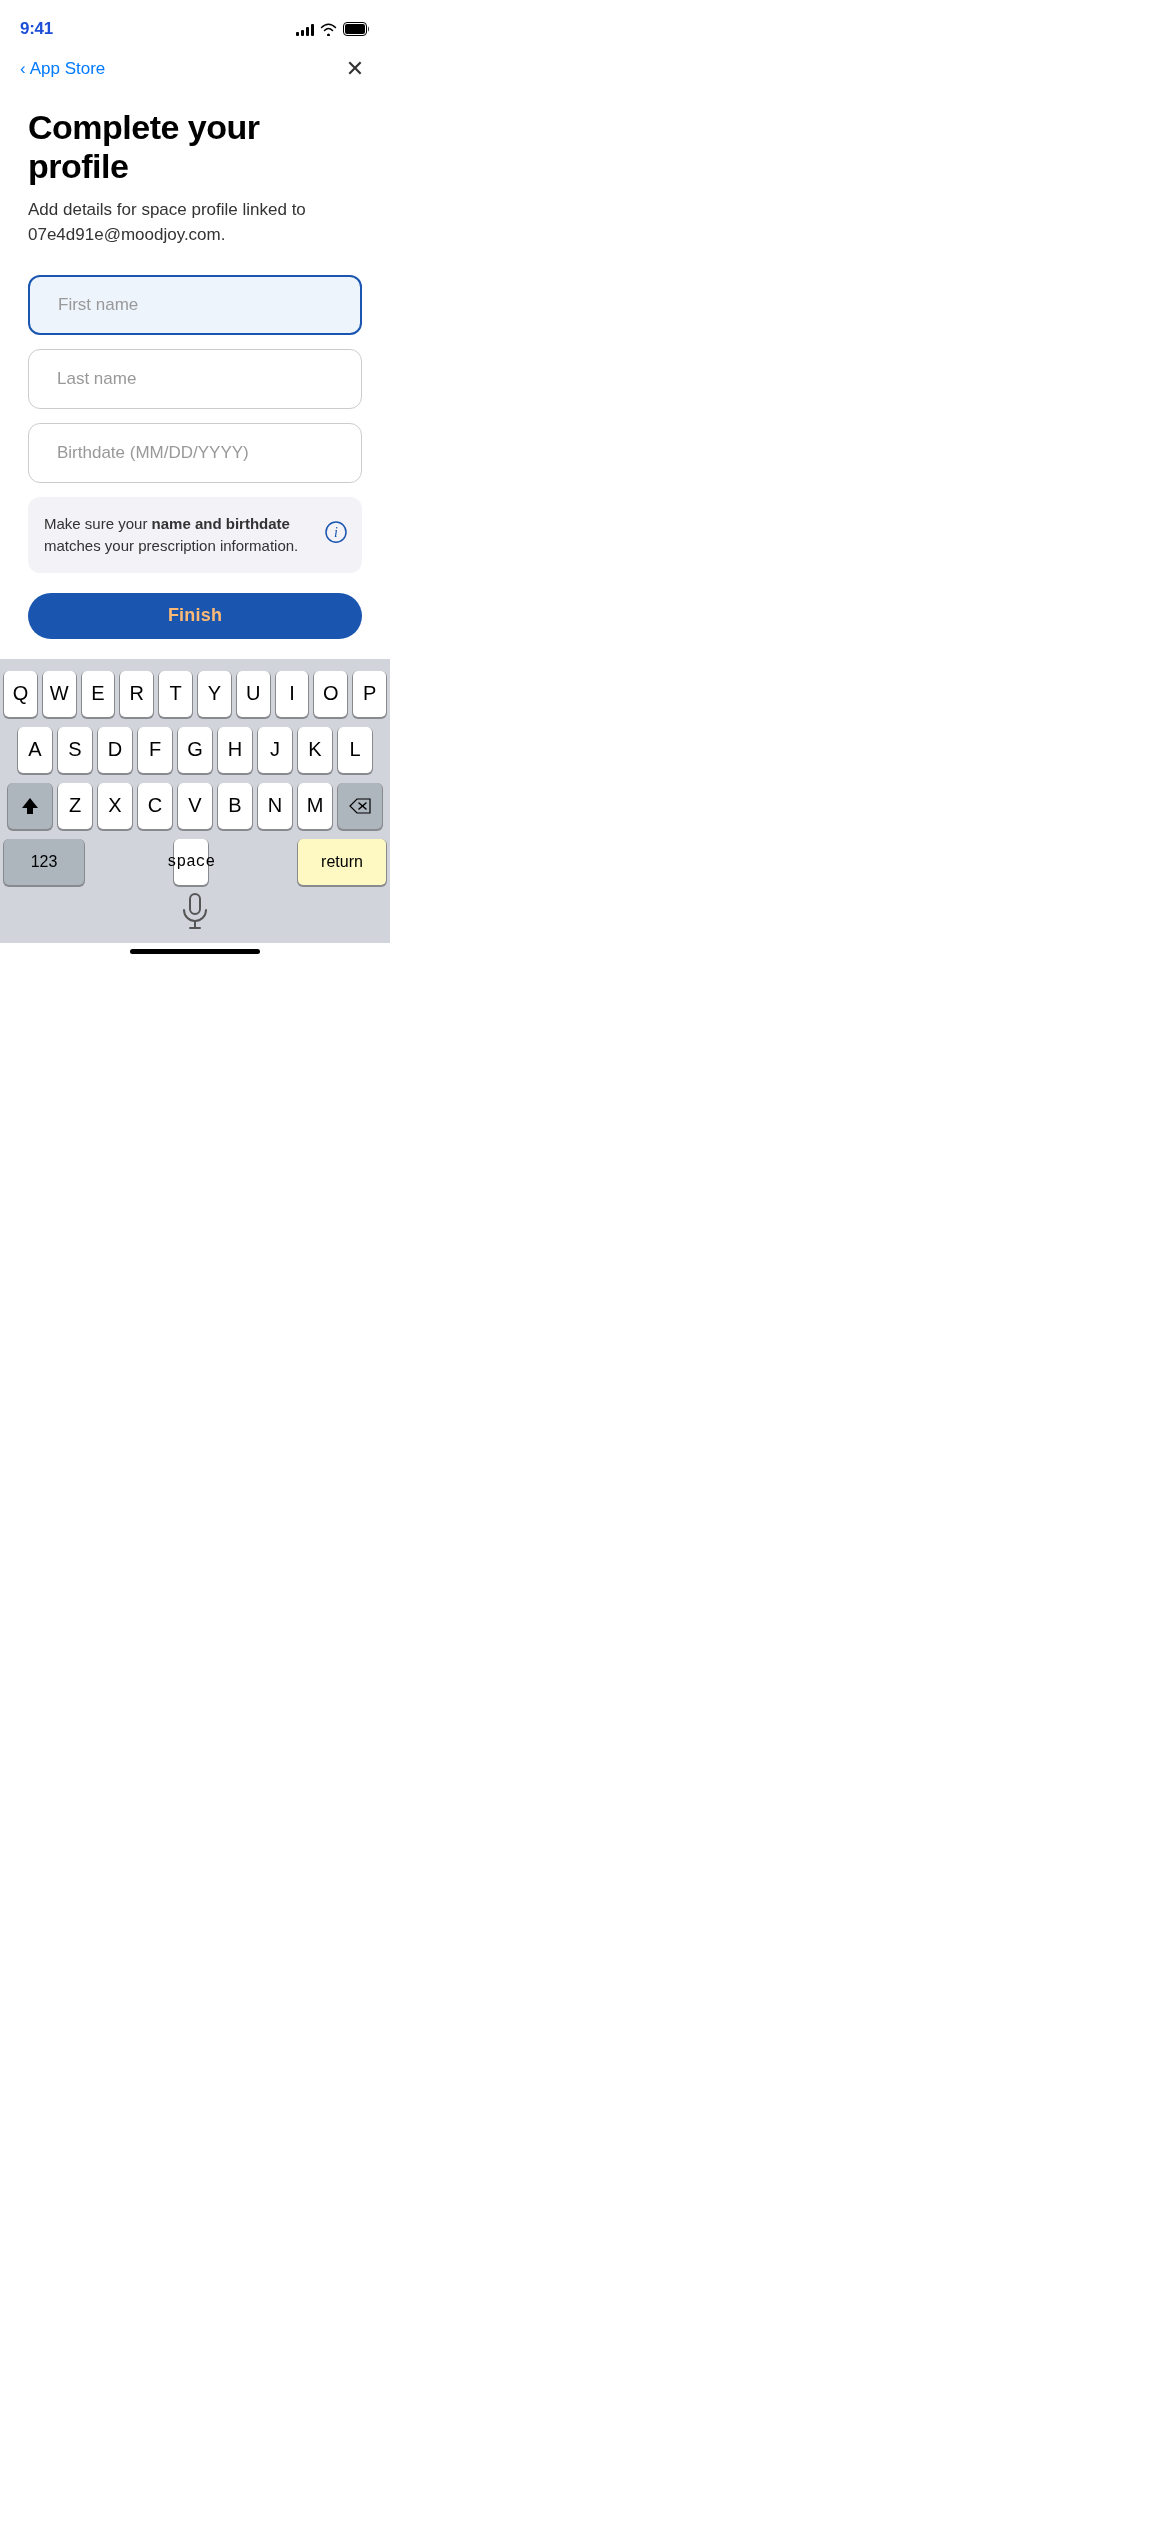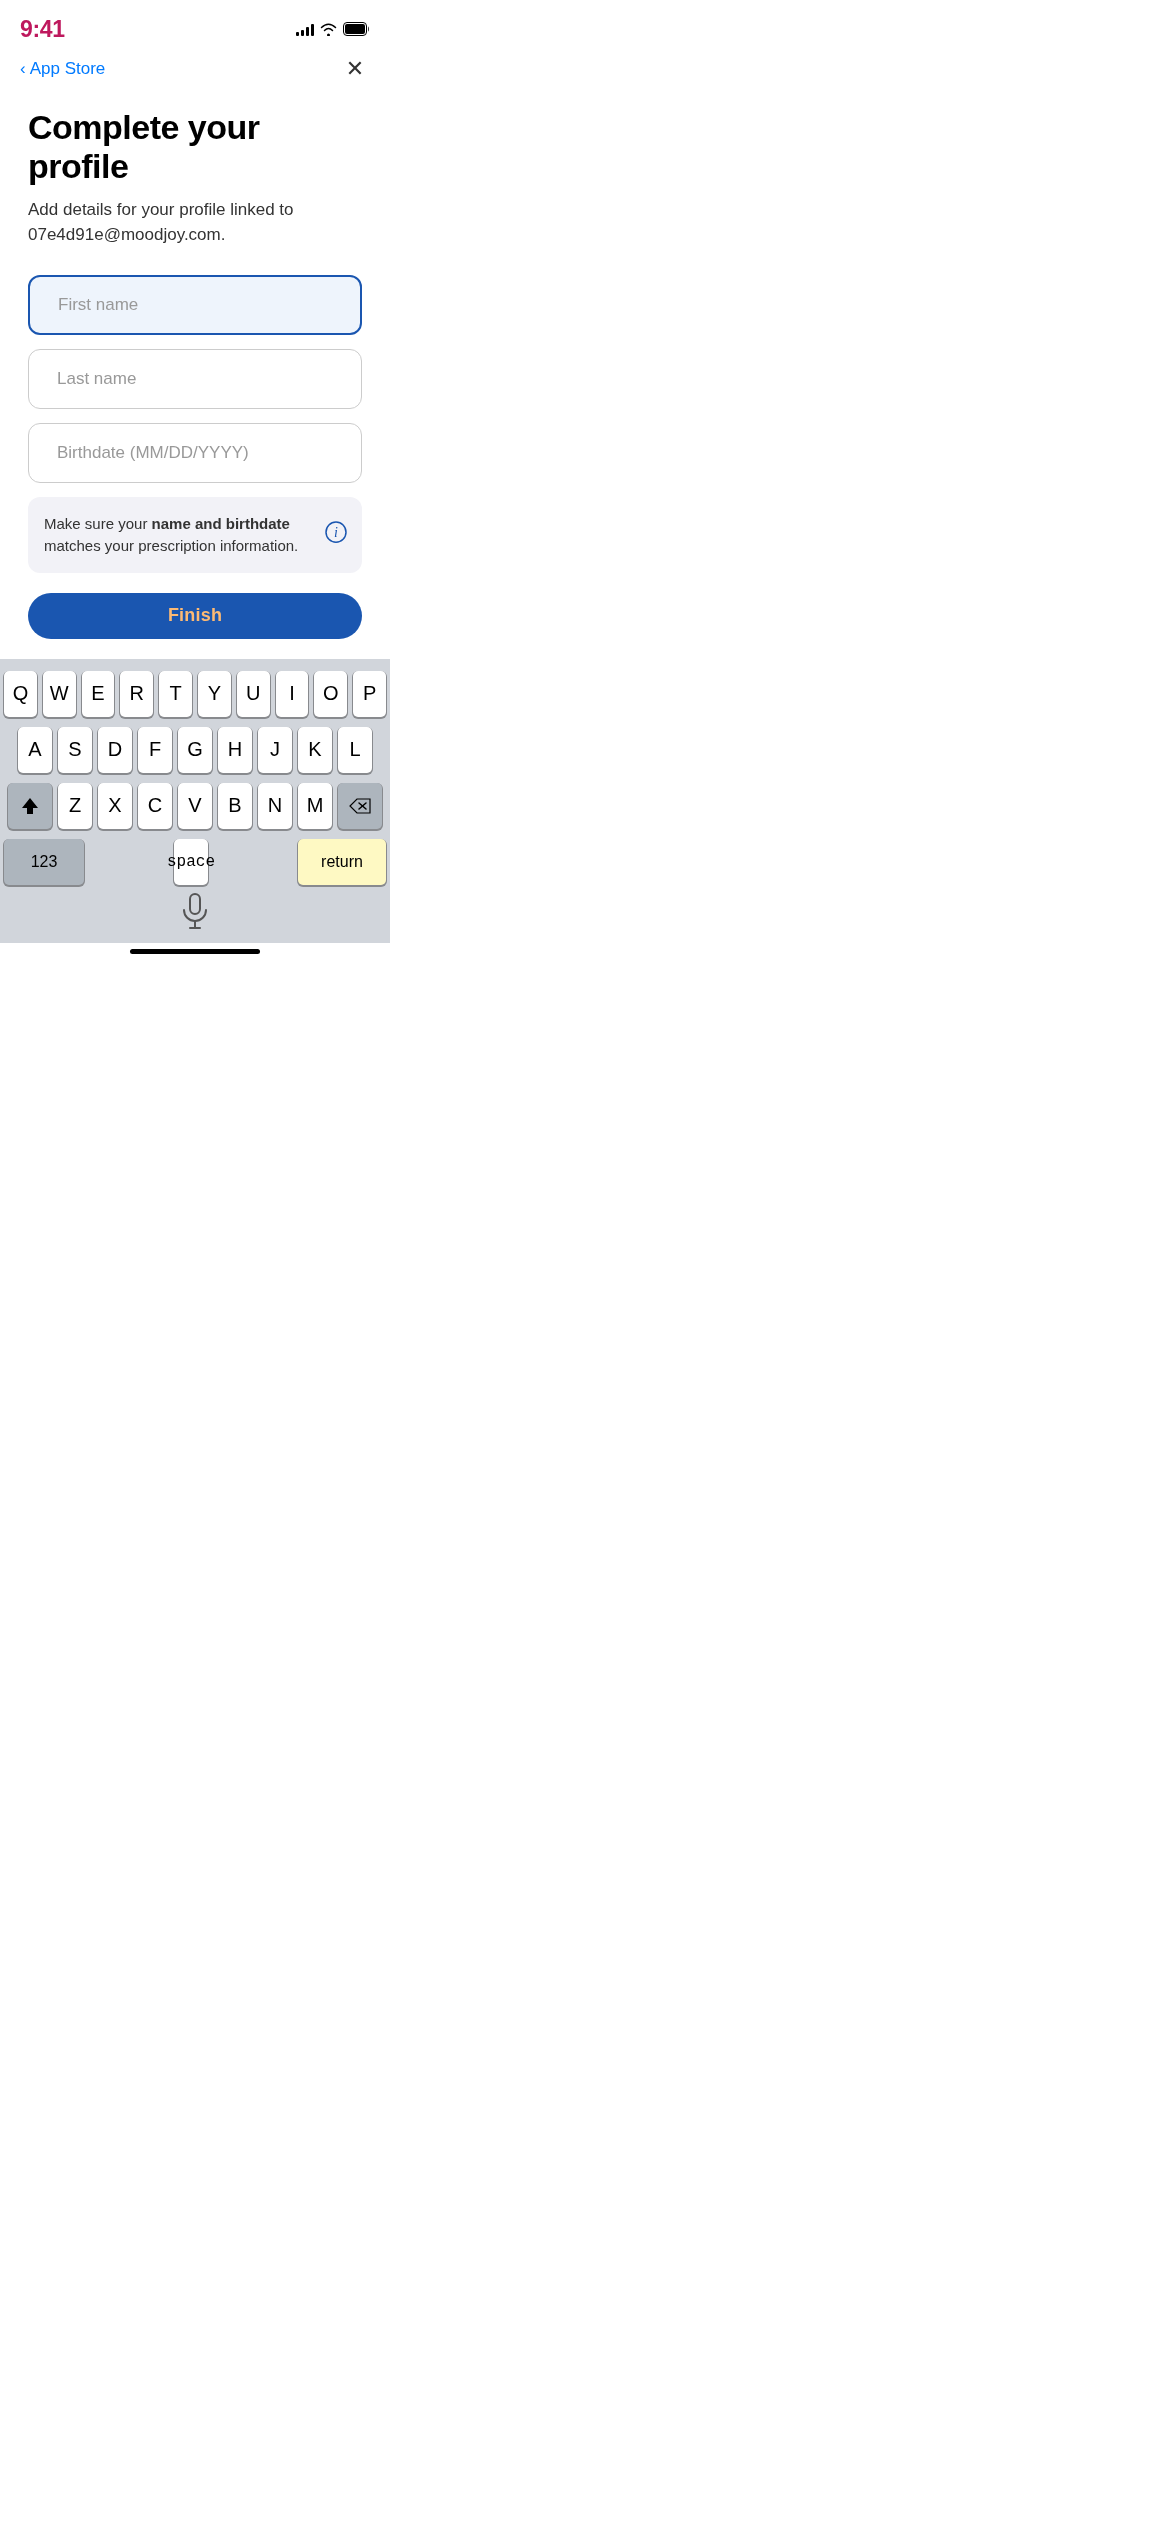--- a/index.html
+++ b/index.html
@@ -15,23 +15,23 @@
 
     
     .status-bar {
       display: flex;
       justify-content: space-between;
       align-items: center;
       padding: 14px 20px 6px 20px;
       height: 50px;
     }
     .status-time {
-      font-size: 23px;
+      font-size: 17px;
       font-weight: 600;
-      color: #be185d;
+      color: #1d4ed8;
       letter-spacing: -0.3px;
     }
     .status-icons {
       display: flex;
       align-items: center;
       gap: 6px;
     }
     .signal-bars {
       display: flex;
       align-items: flex-end;
@@ -294,21 +294,21 @@
     <span class="nav-back-chevron">‹</span>
     <span>App Store</span>
   </div>
   <div class="close-btn">
     <span class="close-icon-x">✕</span>
   </div>
 </div>
 
 <div class="content">
   <h1 class="page-title">Complete your profile</h1>
-  <p class="page-subtitle">Add details for your profile linked to 07e4d91e@moodjoy.com.</p>
+  <p class="page-subtitle">Add details for space profile linked to 07e4d91e@moodjoy.com.</p>
 
   
   <div class="form-group">
     <input class="text-input focused" type="text" value="" placeholder="First name" style="">
   </div>
 
   
   <div class="form-group">
     <input class="text-input" type="text" value="" placeholder="Last name" style="">
   </div>

